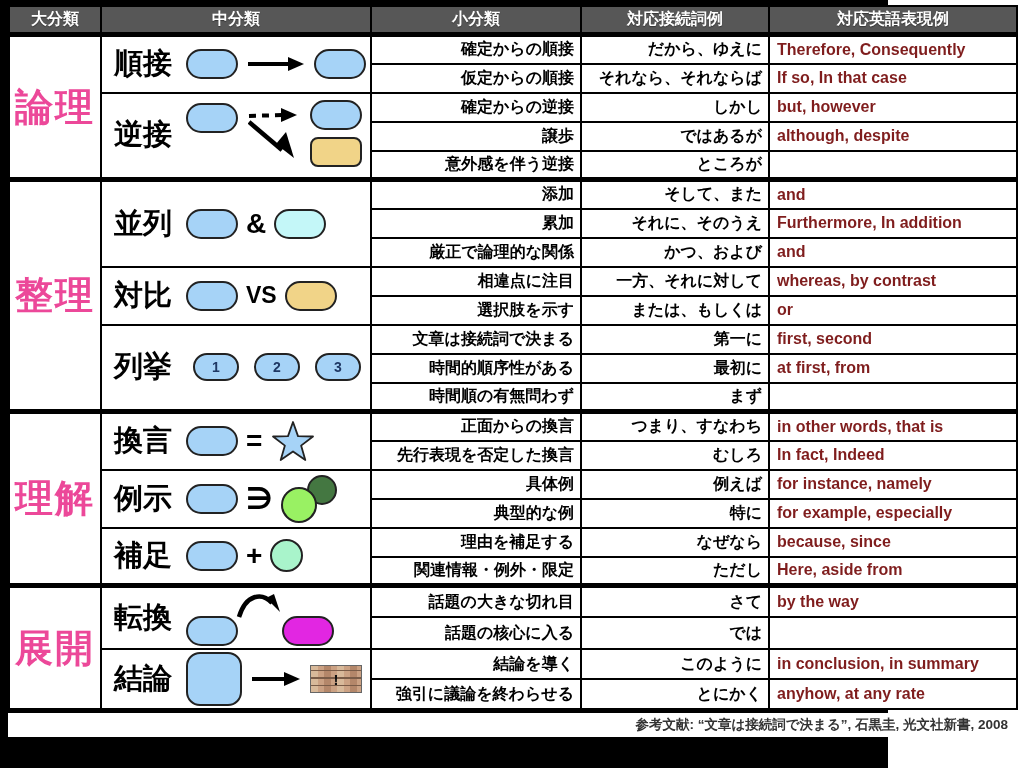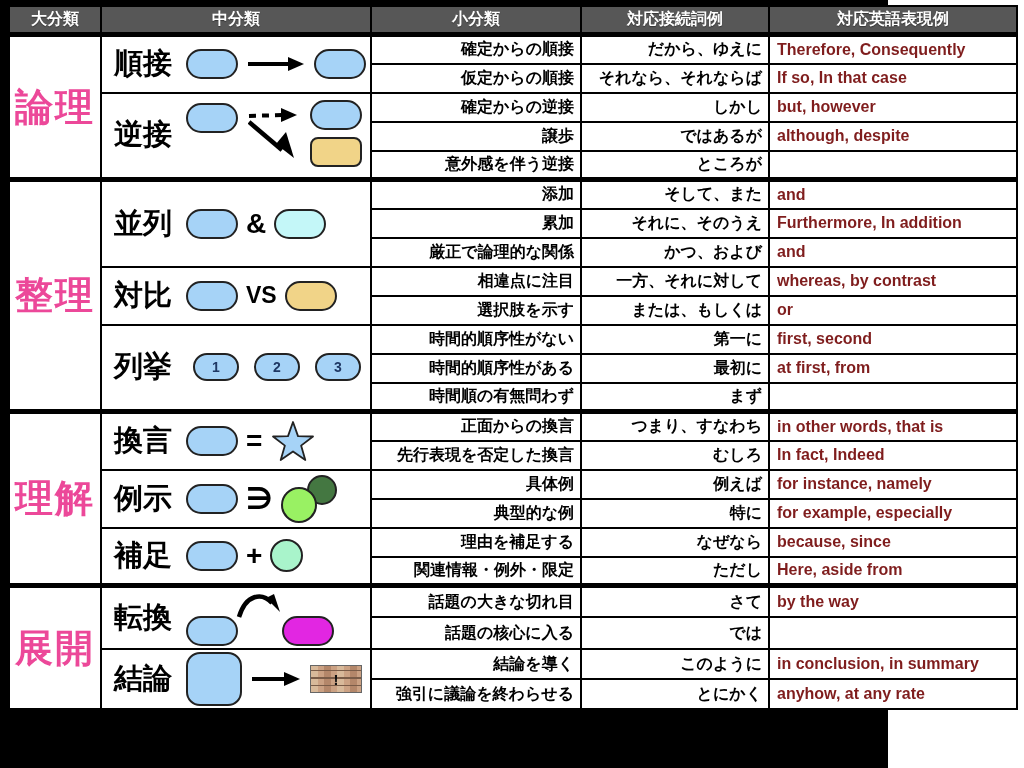--- a/index.html
+++ b/index.html
@@ -168,21 +168,21 @@
     </tr>
     <tr class="grp">
       <td class="mid" rowspan="3">
         <div class="diagram" style="gap:15px">
           <span class="glabel">列挙</span>
           <span class="numpill">1</span>
           <span class="numpill">2</span>
           <span class="numpill">3</span>
         </div>
       </td>
-      <td class="minor">時間的順序性がない</td>
+      <td class="minor">文章は接続詞で決まる</td>
       <td class="conj">第一に</td>
       <td class="eng">first, second</td>
     </tr>
     <tr>
       <td class="minor">時間的順序性がある</td>
       <td class="conj">最初に</td>
       <td class="eng">at first, from</td>
     </tr>
     <tr>
       <td class="minor">時間順の有無問わず</td>
@@ -289,13 +289,14 @@
       <td class="conj">このように</td>
       <td class="eng">in conclusion, in summary</td>
     </tr>
     <tr>
       <td class="minor">強引に議論を終わらせる</td>
       <td class="conj">とにかく</td>
       <td class="eng">anyhow, at any rate</td>
     </tr>
   </tbody>
 </table>
+<div class="footer">参考文献: “文章は接続詞で決まる”, 石黒圭, 光文社新書, 2008</div>
 </div>
 
 </body></html>

